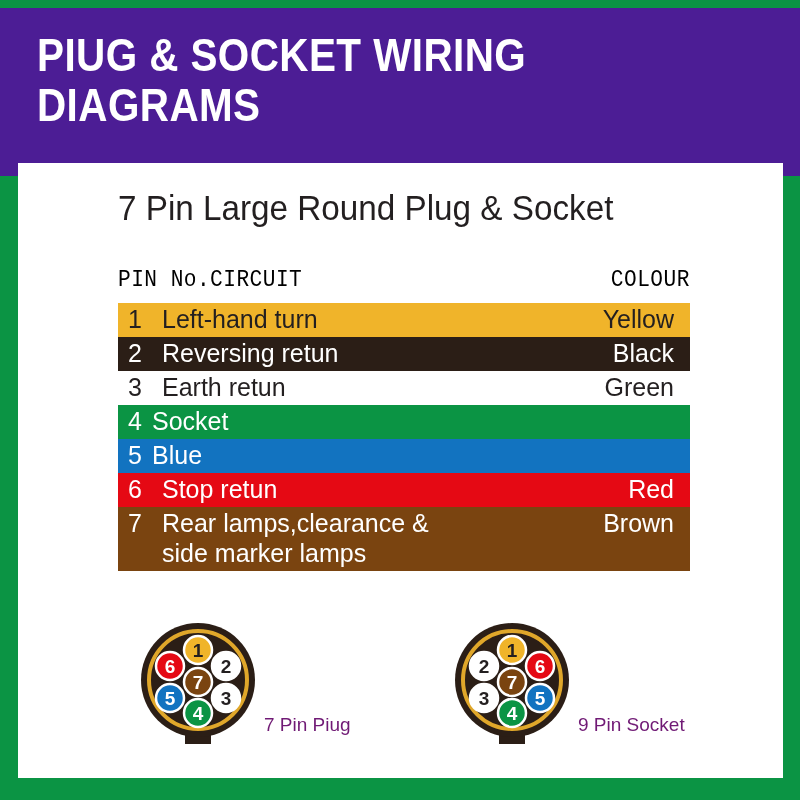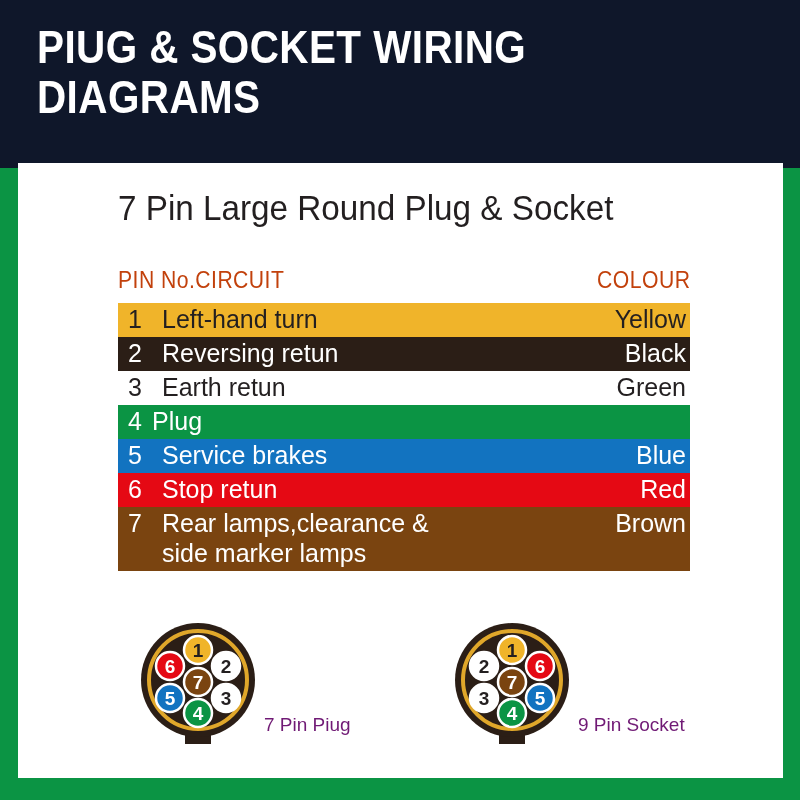--- a/index.html
+++ b/index.html
@@ -13,22 +13,22 @@
   
   #poster {
     position:relative;
     width:800px; height:800px;
     background:#0b9444;
   }
 
   
   #header {
     position:absolute;
-    left:0; top:0; width:800px; height:168px;
-    background:#0f172a;
+    left:0; top:8px; width:800px; height:168px;
+    background:#4c1d95;
   }
   #title {
     position:absolute;
     left:37px; top:22px;
     width:700px;
     color:#ffffff;
     font-family:"Liberation Sans Narrow","Liberation Sans", sans-serif;
     font-weight:bold;
     font-size:47px;
     line-height:50px;
@@ -57,22 +57,22 @@
     white-space:nowrap;
     transform:scaleX(0.95);
     transform-origin:left top;
   }
 
   
   #col-headers {
     position:absolute;
     left:100px; top:104px;
     width:572px; height:28px;
-    color:#c2410c;
-    font-family:Liberation Sans, sans-serif;
+    color:#000000;
+    font-family:Liberation Mono, monospace;
     font-size:23px;
     letter-spacing:0.5px;
   }
   #col-headers .h-circuit { position:absolute; left:0; top:0; transform:scaleX(0.92); transform-origin:left top; }
   #col-headers .h-colour  { position:absolute; right:0; top:0; transform:scaleX(0.92); transform-origin:right top; }
 
   
   #table {
     position:absolute;
     left:100px; top:140px;
@@ -92,21 +92,21 @@
     font-size:25px;
     line-height:30px;
   }
   .row .circuit {
     flex:1 1 auto;
     padding-left:10px;
     white-space:pre-line;
   }
   .row .colour {
     flex:0 0 auto;
-    padding-right:4px;
+    padding-right:16px;
     text-align:left;
     white-space:nowrap;
   }
 
   
   #connectors {
     position:absolute;
     left:0; top:455px;
     width:765px; height:150px;
   }
@@ -152,25 +152,24 @@
           <div class="circuit">Reversing retun</div>
           <div class="colour">Black</div>
         </div>
         <div class="row" style="background: rgb(255, 255, 255); color: rgb(35, 31, 32);">
           <div class="pin">3</div>
           <div class="circuit">Earth retun</div>
           <div class="colour">Green</div>
         </div>
         <div class="row" style="background: rgb(11, 148, 68); color: rgb(255, 255, 255);">
           <div class="pin">4</div>
-          <div class="colour">Plug</div>
+          <div class="colour">Socket</div>
         </div>
         <div class="row" style="background: rgb(18, 115, 192); color: rgb(255, 255, 255);">
           <div class="pin">5</div>
-          <div class="circuit">Service brakes</div>
           <div class="colour">Blue</div>
         </div>
         <div class="row" style="background: rgb(229, 9, 20); color: rgb(255, 255, 255);">
           <div class="pin">6</div>
           <div class="circuit">Stop retun</div>
           <div class="colour">Red</div>
         </div>
         <div class="row" style="background: rgb(122, 68, 16); color: rgb(255, 255, 255);">
           <div class="pin">7</div>
           <div class="circuit">Rear lamps,clearance &amp;

